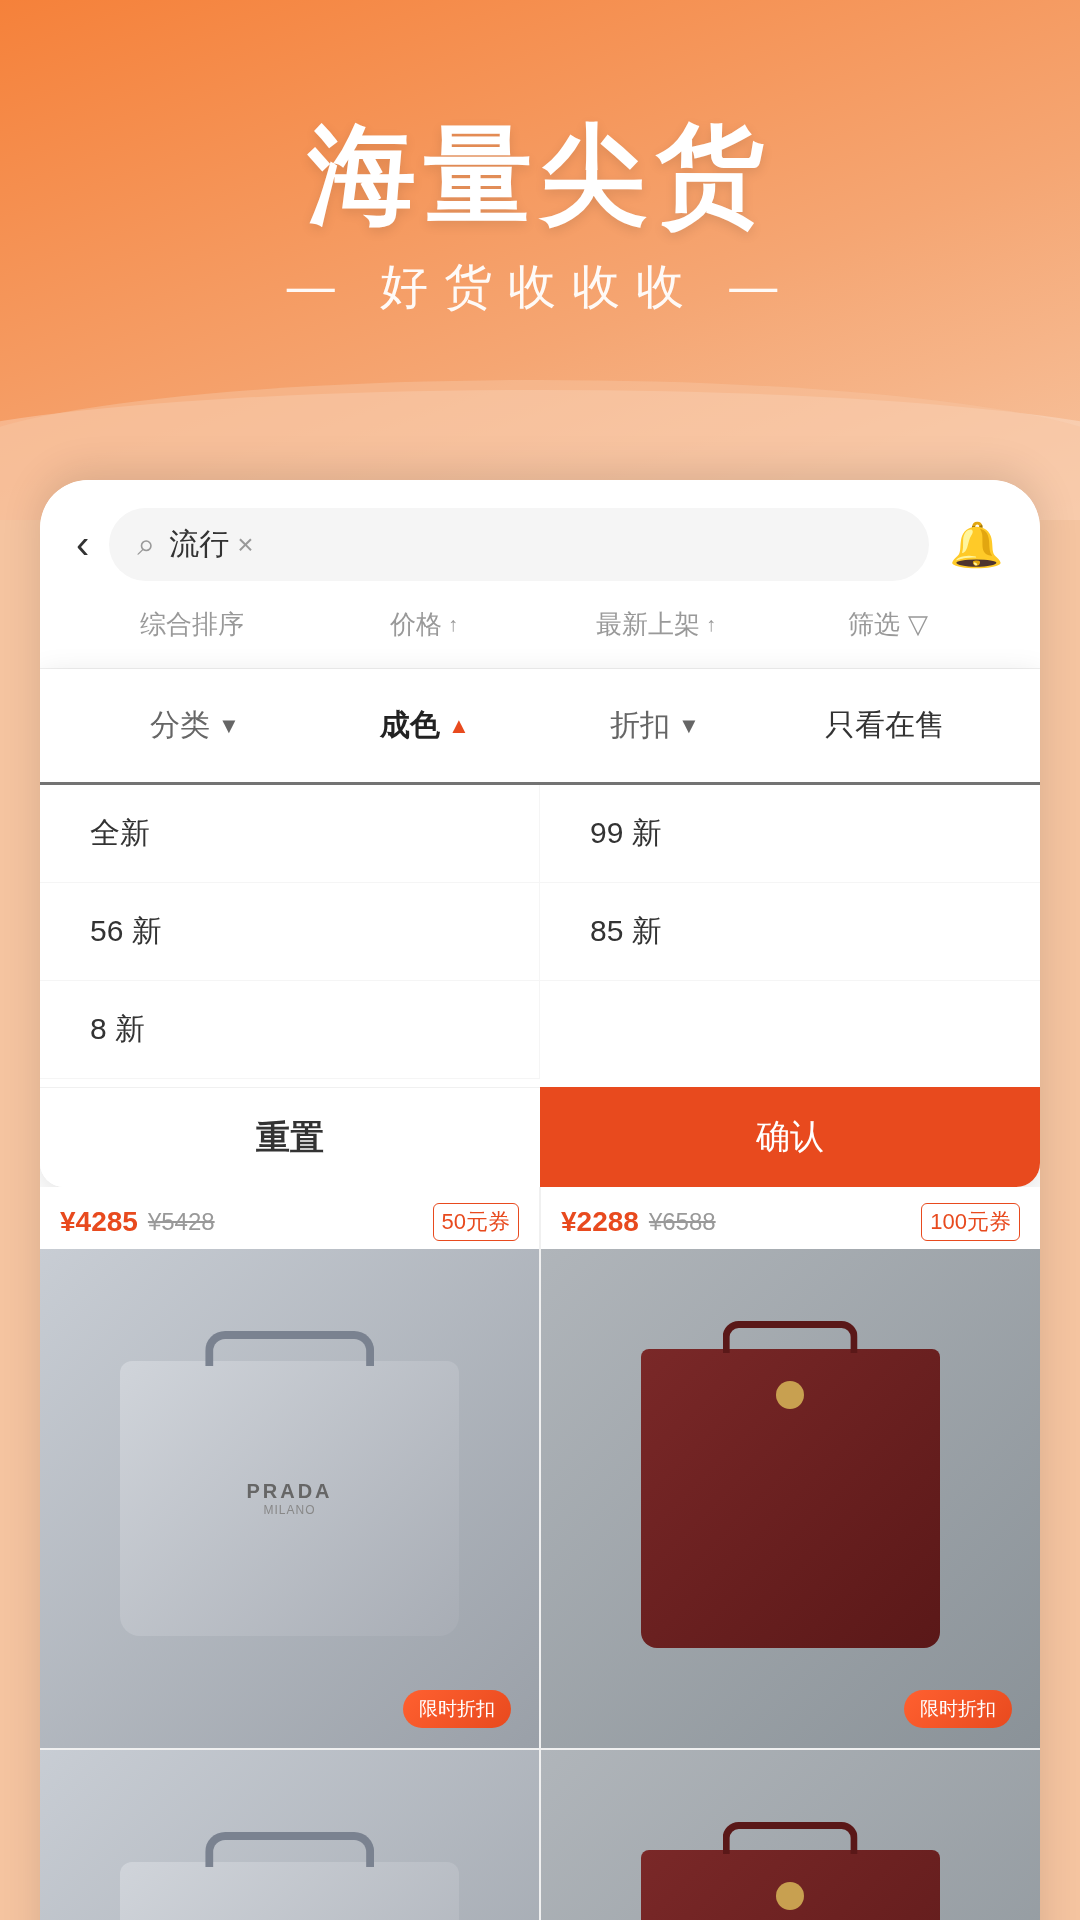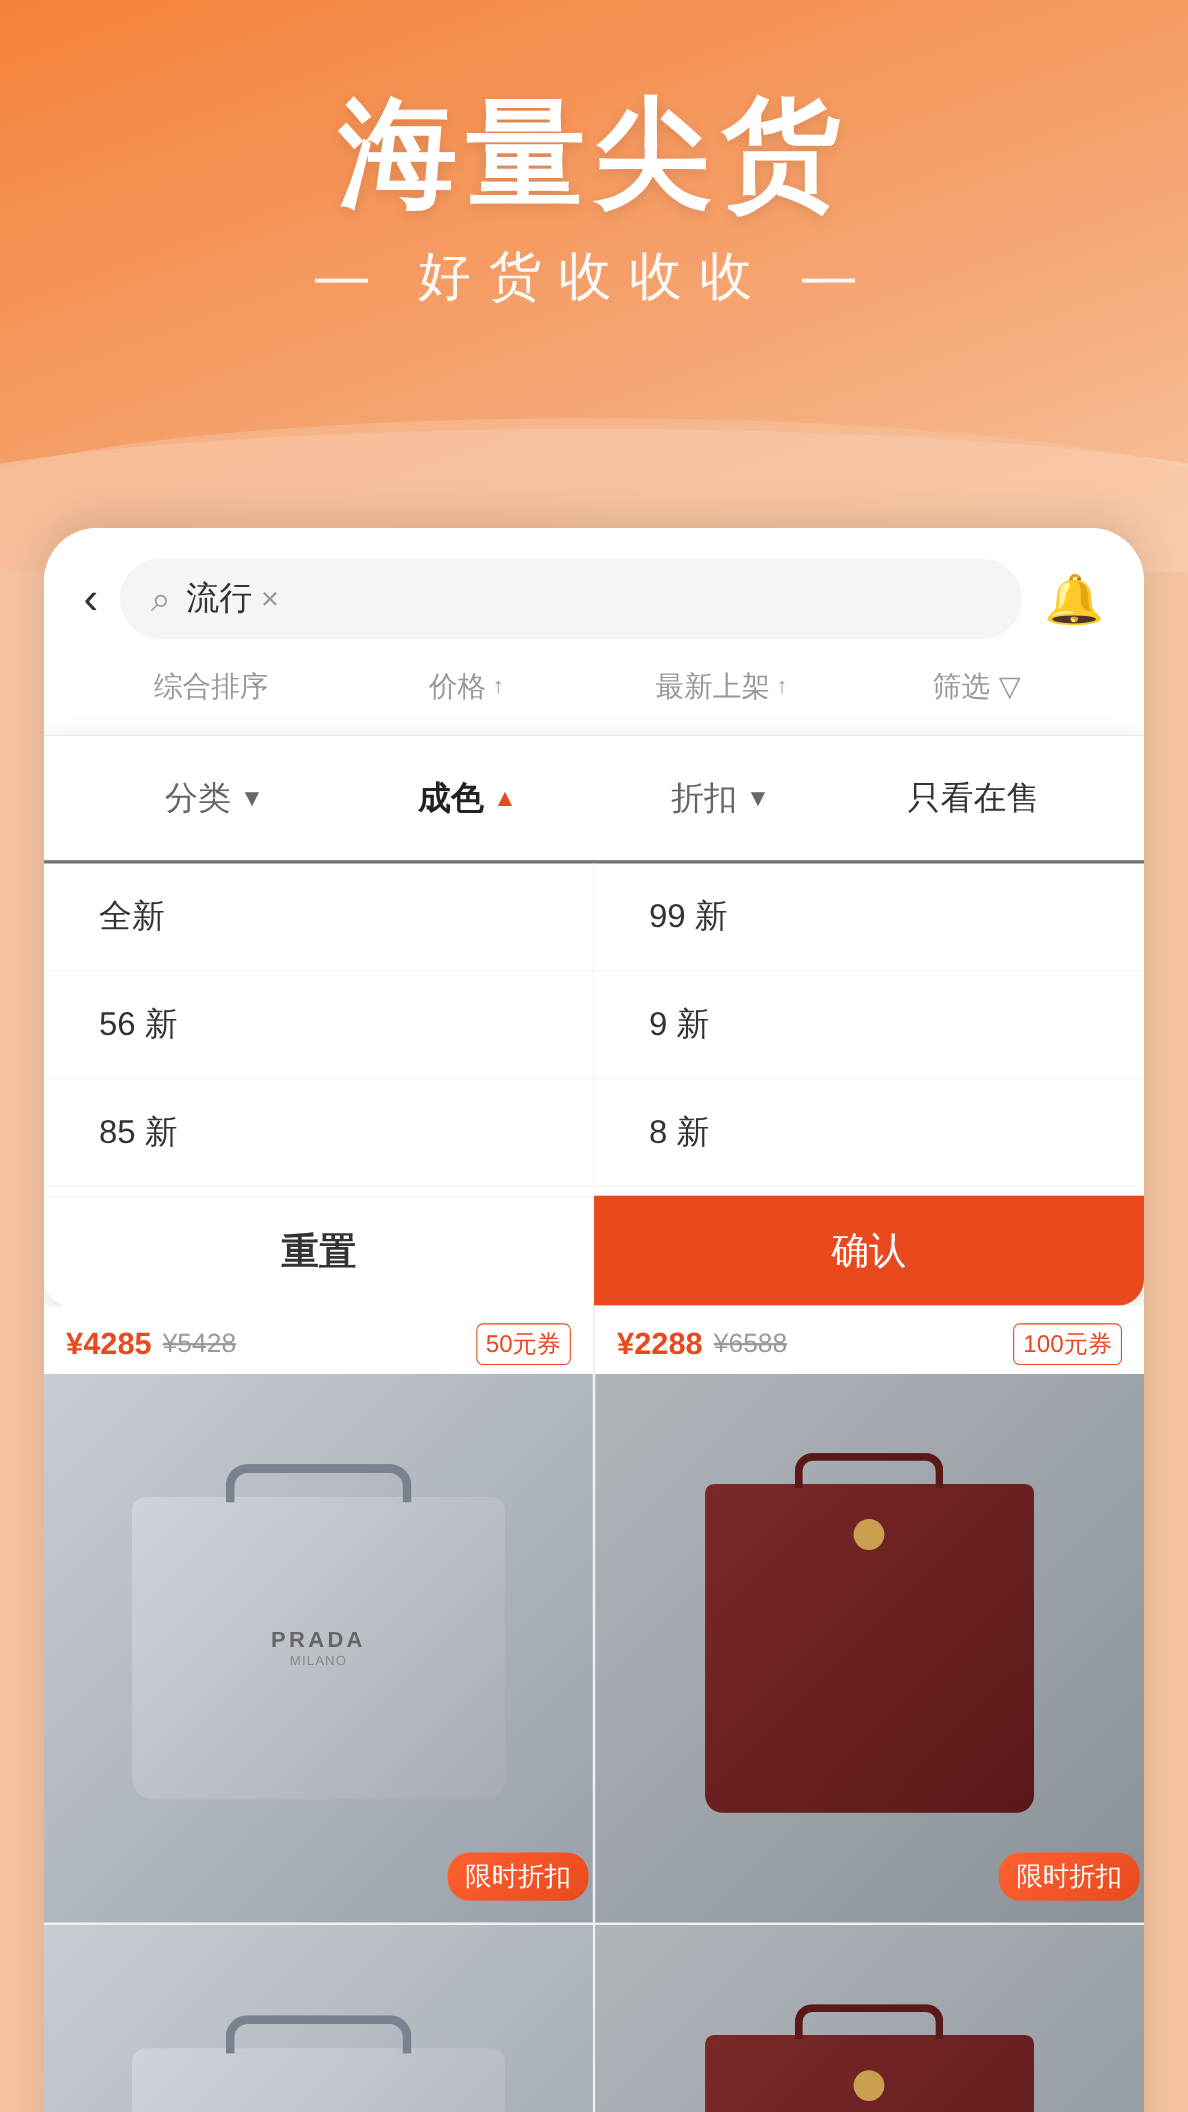--- a/index.html
+++ b/index.html
@@ -47,20 +47,21 @@
       border-radius: 50% 50% 0 0 / 70px 70px 0 0;
     }
     .hero-title {
       font-size: 108px;
       font-weight: 900;
       color: #fff;
       letter-spacing: 8px;
       text-shadow: 0 4px 12px rgba(0,0,0,0.1);
       z-index: 2;
       line-height: 1.1;
+      margin-top: 36px;
     }
     .hero-subtitle {
       font-size: 48px;
       color: #fff;
       letter-spacing: 16px;
       margin-top: 20px;
       z-index: 2;
       opacity: 0.95;
     }
 
@@ -368,24 +369,24 @@
       width: 28px;
       height: 28px;
       background: #c8a050;
       border-radius: 50%;
       margin-top: 20px;
     }
 
     .badge-sale {
       position: absolute;
       bottom: 20px;
-      right: 4px;
+      right: 28px;
       background: linear-gradient(135deg, #ff6030, #e84a1e);
       color: #fff;
-      font-size: 24px;
+      font-size: 19px;
       padding: 6px 16px;
       border-radius: 20px;
     }
   </style>
 </head>
 <body>
 
 <div class="hero">
   <h1 class="hero-title">海量尖货</h1>
   <p class="hero-subtitle">— 好货收收收 —</p>
@@ -446,23 +447,20 @@
 
       <div class="filter-options">
         <div class="filter-option">
           <span>全新</span>
         </div>
         <div class="filter-option">
           <span>99 新</span>
         </div>
         <div class="filter-option">
           <span>56 新</span>
-        </div>
-        <div class="filter-option">
-          <span>9 新</span>
         </div>
         <div class="filter-option">
           <span>85 新</span>
         </div>
         <div class="filter-option">
           <span>8 新</span>
         </div>
       </div>
 
       <div class="action-buttons">

